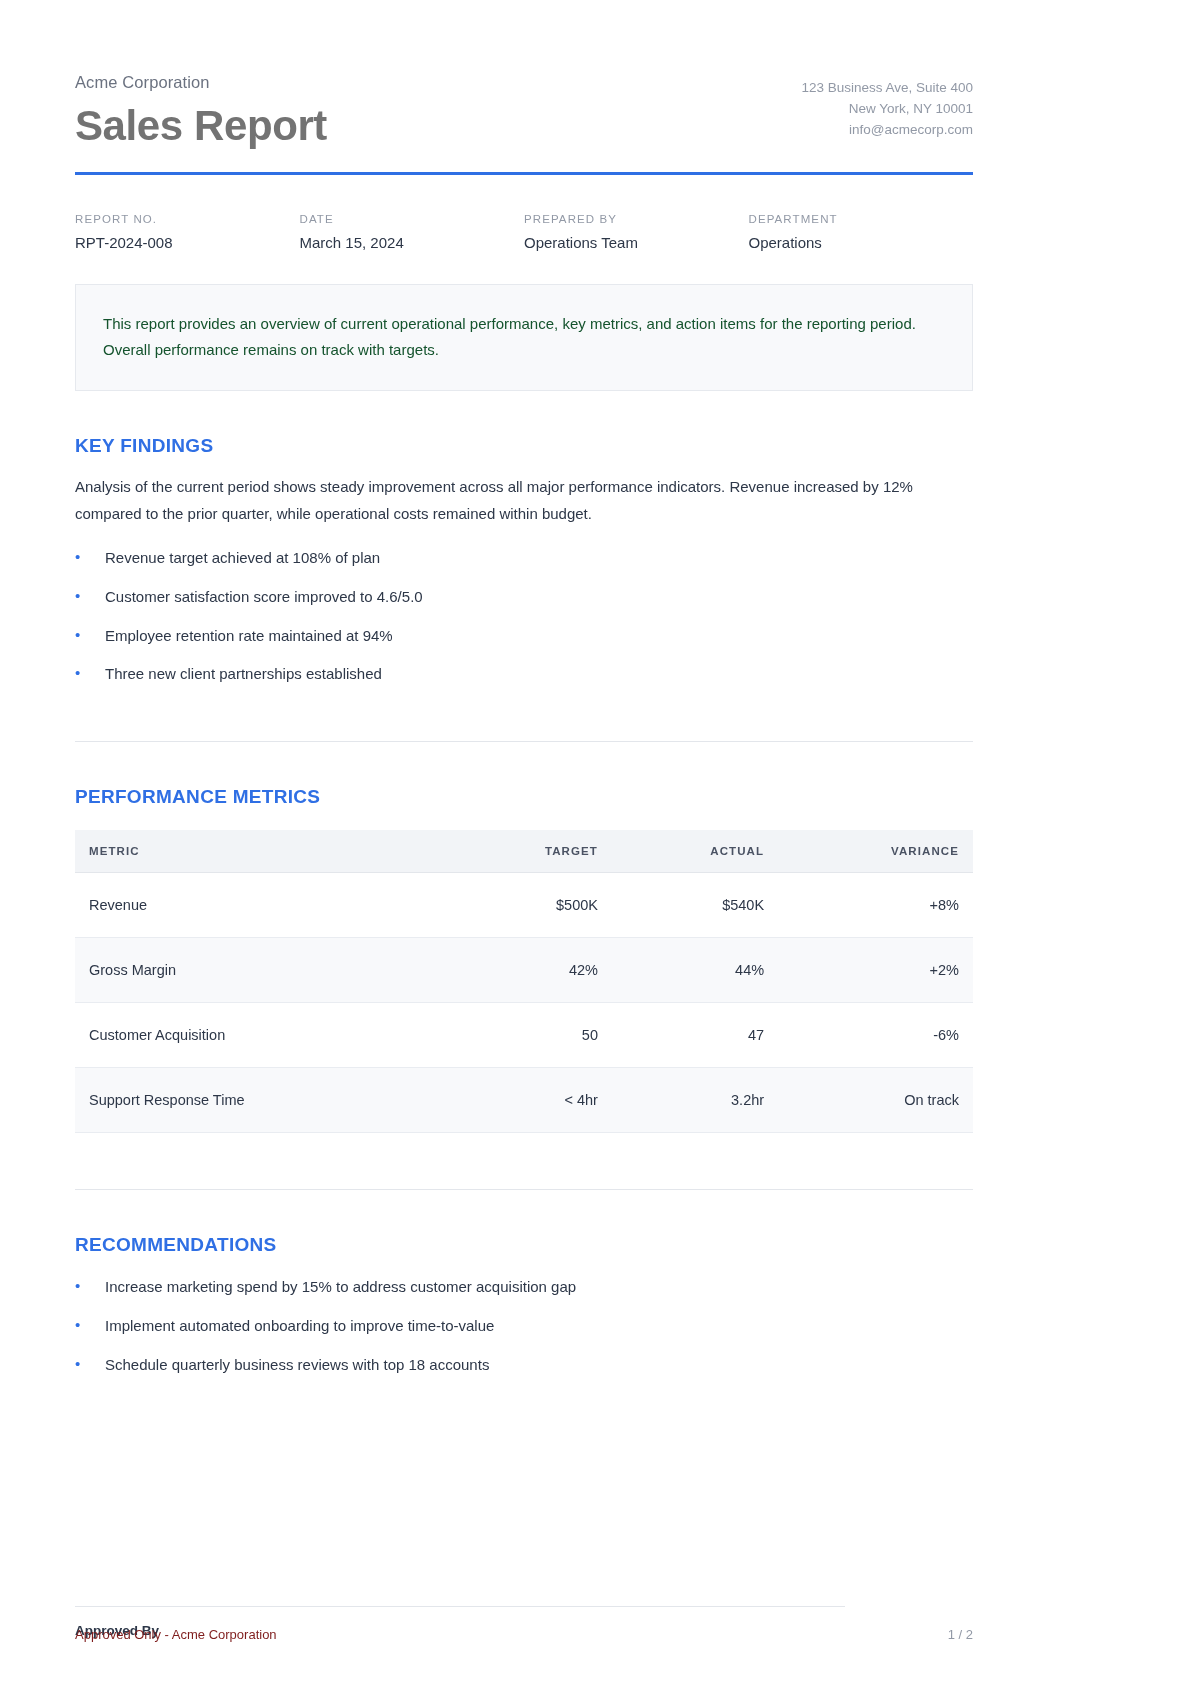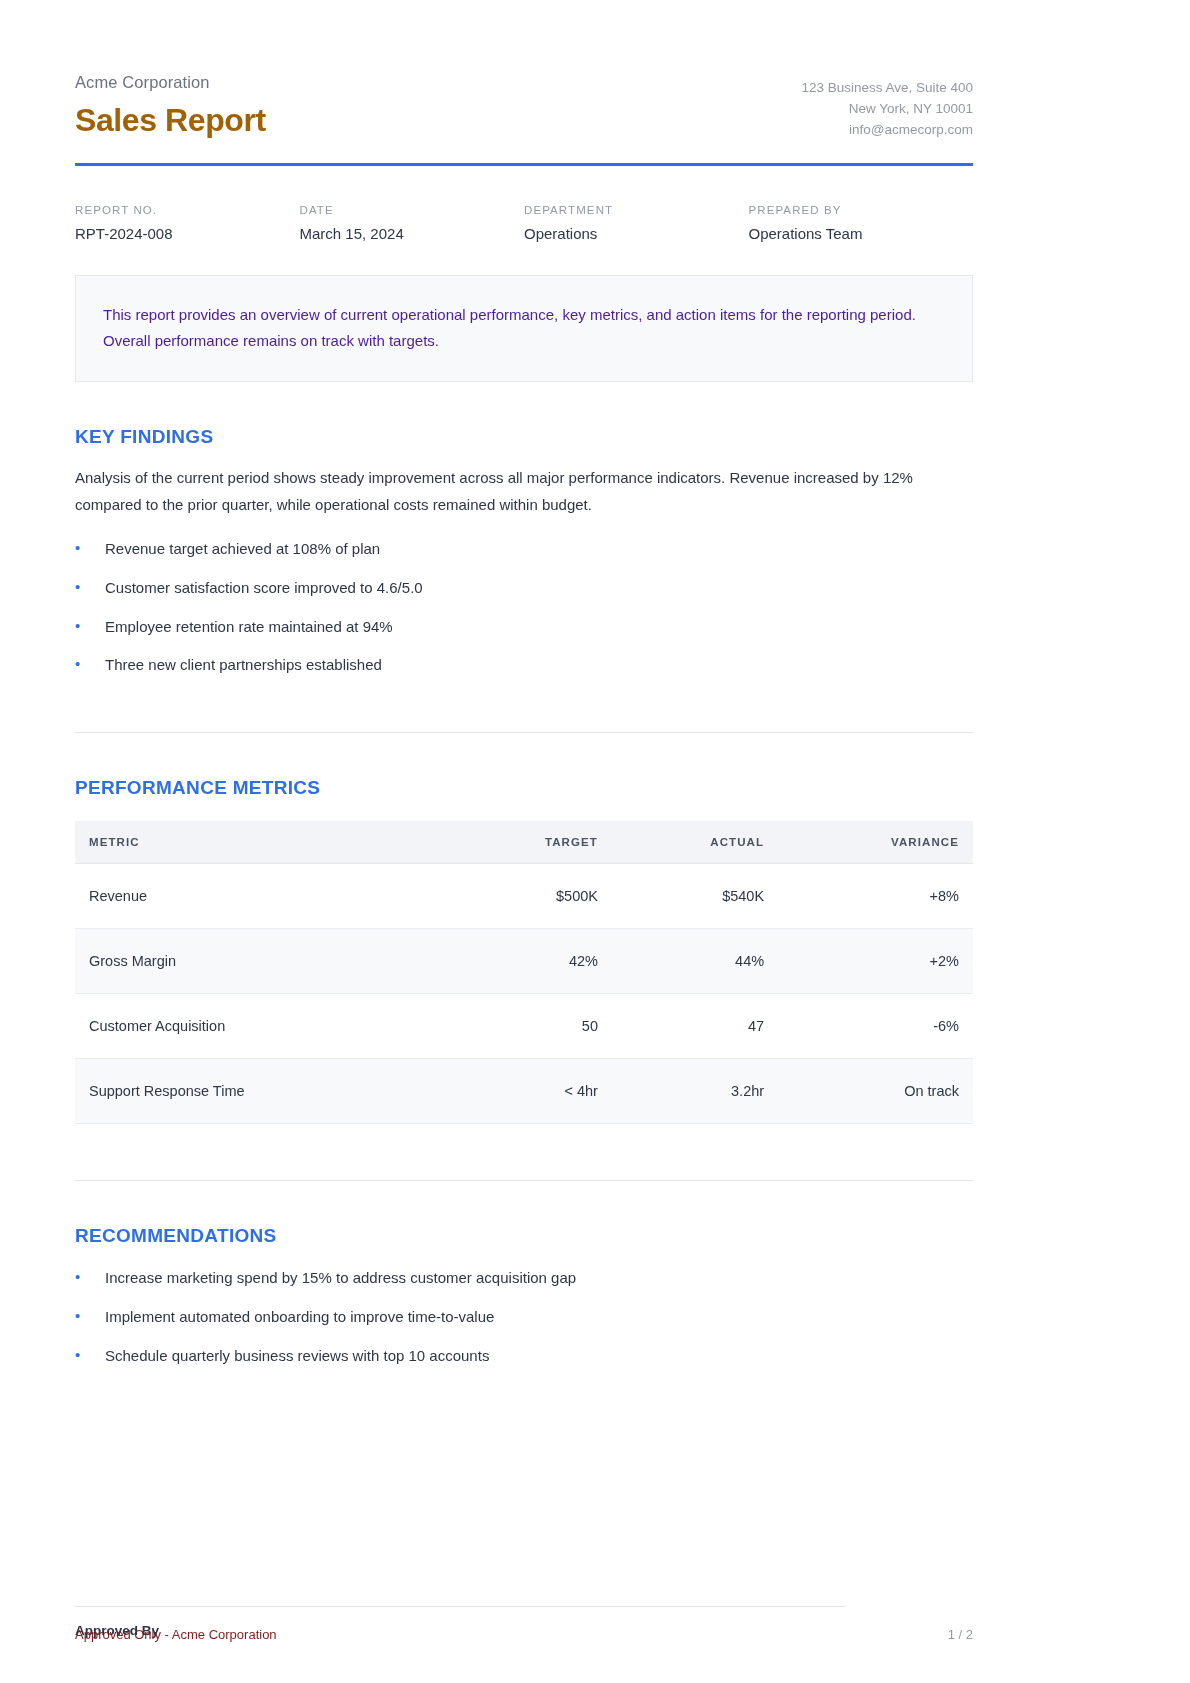--- a/index.html
+++ b/index.html
@@ -28,23 +28,23 @@
     padding-top: 72px;
   }
   .header-left { }
   .company-name {
     font-size: 16.5px;
     color: #6b7280;
     letter-spacing: .1px;
     line-height: 1.3;
   }
   .doc-title {
-    font-size: 32px;
+    font-size: 42px;
     font-weight: bold;
-    color: #a16207;
+    color: #737373;
     letter-spacing: -.4px;
     margin-top: 10px;
     line-height: 1.1;
   }
   .header-right {
     text-align: right;
     font-size: 13.5px;
     color: #9299a6;
     line-height: 1.55;
     padding-top: 6px;
@@ -77,21 +77,21 @@
   
   .summary-box {
     margin-top: 33px;
     background: #f8f9fb;
     border: 1px solid #e6e9ee;
     padding: 26px 27px;
   }
   .summary-text {
     font-size: 15px;
     line-height: 1.78;
-    color: #4c1d95;
+    color: #14532d;
   }
 
   
   .section { margin-top: 44px; }
   .section-divider {
     height: 1px;
     background: #e3e6eb;
     margin-top: 56px;
     margin-bottom: 0;
   }
@@ -218,26 +218,26 @@
   <div class="meta-row">
     <div class="meta-item">
       <div class="meta-label">REPORT NO.</div>
       <div class="meta-value">RPT-2024-008</div>
     </div>
     <div class="meta-item">
       <div class="meta-label">DATE</div>
       <div class="meta-value">March 15, 2024</div>
     </div>
     <div class="meta-item">
+      <div class="meta-label">PREPARED BY</div>
+      <div class="meta-value">Operations Team</div>
+    </div>
+    <div class="meta-item">
       <div class="meta-label">DEPARTMENT</div>
       <div class="meta-value">Operations</div>
-    </div>
-    <div class="meta-item">
-      <div class="meta-label">PREPARED BY</div>
-      <div class="meta-value">Operations Team</div>
     </div>
   </div>
 
   <div class="summary-box">
     <div class="summary-text">This report provides an overview of current operational performance, key metrics, and action items for the reporting period. Overall performance remains on track with targets.</div>
   </div>
 
   <div class="section">
     <div class="section-title">KEY FINDINGS</div>
     <div class="section-body">Analysis of the current period shows steady improvement across all major performance indicators. Revenue increased by 12% compared to the prior quarter, while operational costs remained within budget.</div>
@@ -291,21 +291,21 @@
     </table>
   </div>
 
   <div class="section-divider"></div>
 
   <div class="section">
     <div class="section-title">RECOMMENDATIONS</div>
     <ul class="bullets">
       <li>Increase marketing spend by 15% to address customer acquisition gap</li>
       <li>Implement automated onboarding to improve time-to-value</li>
-      <li>Schedule quarterly business reviews with top 10 accounts</li>
+      <li>Schedule quarterly business reviews with top 18 accounts</li>
     </ul>
   </div>
 
   <div class="footer">
     <div class="footer-rule"></div>
     <div class="footer-inner">
       <div class="approved-by">Approved By</div>
       <div class="footer-note">Approved Only - Acme Corporation</div>
       <div class="footer-page">1 / 2</div>
     </div>

